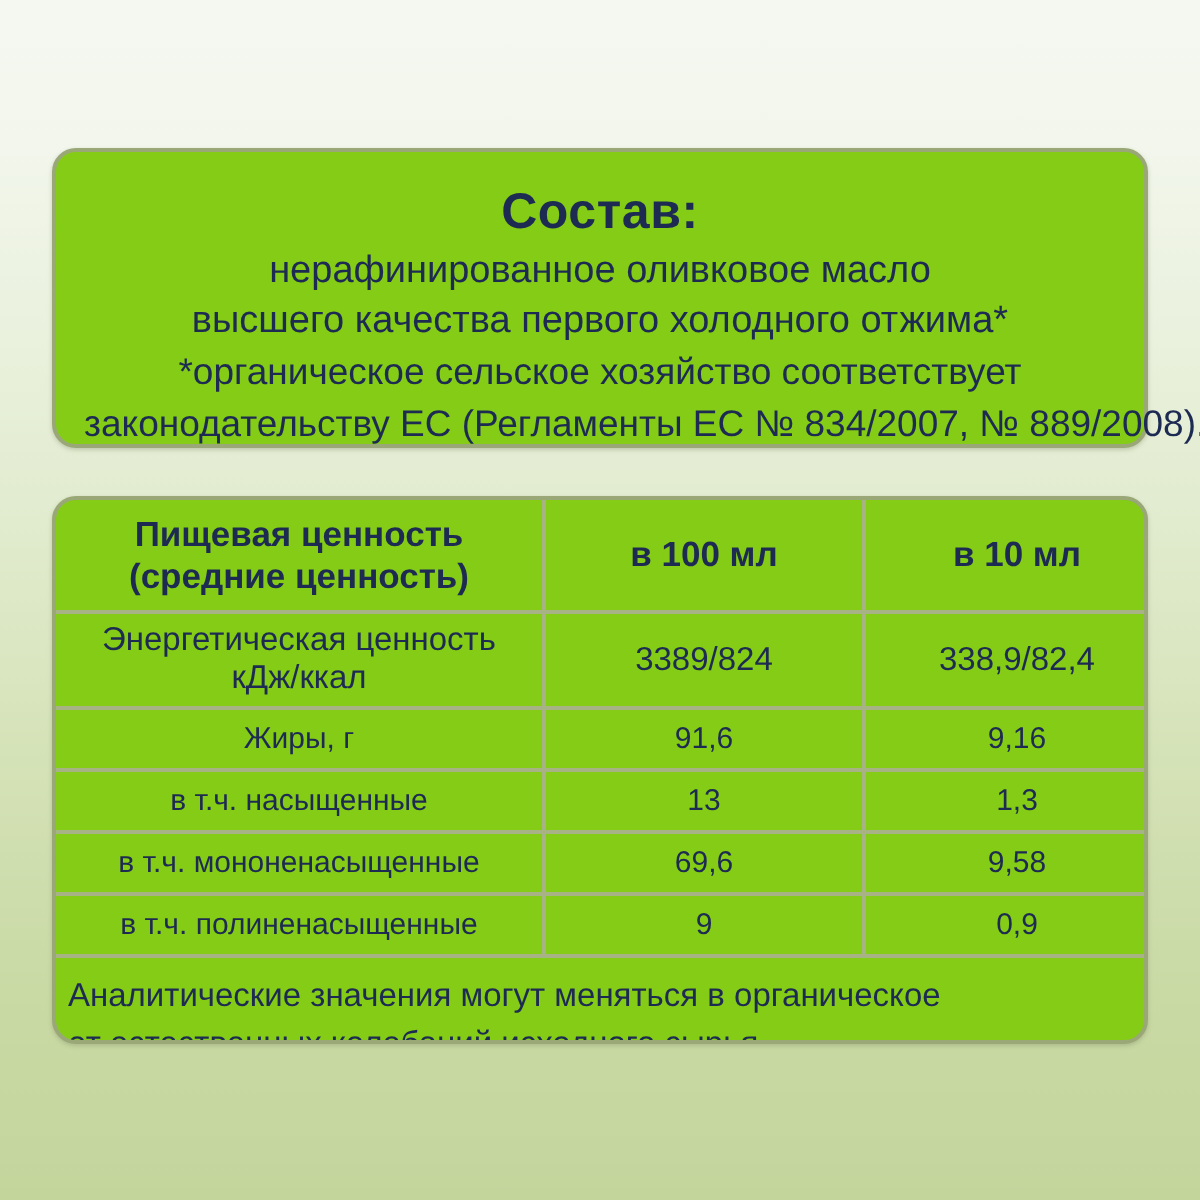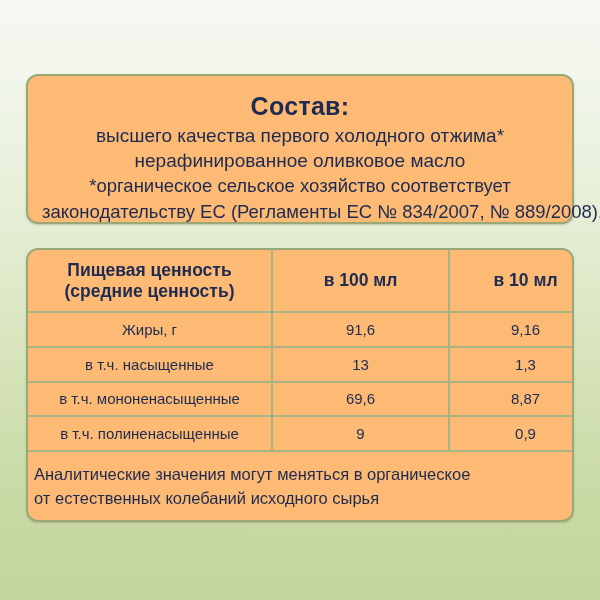--- a/index.html
+++ b/index.html
@@ -25,21 +25,21 @@
   .page {
     position: relative;
     width: 600px;
     height: 600px;
     box-sizing: border-box;
   }
 
   
   .card {
     position: absolute;
-    background: #fdba74;
+    background: #84cc16;
     border: 2px solid #9aa878;
     border-radius: 12px;
     box-sizing: border-box;
     box-shadow: 0 1px 2px rgba(120,130,95,0.35);
   }
 
   
   .composition-box {
     left: 26px;
     top: 74px;
@@ -109,21 +109,21 @@
 
   .tcell.last-col {
     border-right: none;
   }
 
   .trow.last-row .tcell {
     border-bottom: none;
   }
 
   .col-label { width: 244px; margin-top: 28px; }
-  .col-100   { width: 177px; }
+  .col-100   { width: 160px; }
   .col-10    { width: 152px; }
 
   .header-row .tcell {
     font-weight: bold;
     font-size: 17.5px;
     line-height: 21px;
     height: 56px;
   }
 
   .row-energy .tcell { height: 48px; font-size: 16.5px; }
@@ -142,59 +142,67 @@
   .nowrap { white-space: nowrap; }
 </style>
 </head>
 <body>
 
 <div class="page">
 
   <div class="card composition-box">
     <div class="composition-title">Состав:</div>
 
+    <div class="composition-line">нерафинированное оливковое масло</div>
+
     <div class="composition-line">высшего качества первого холодного отжима*</div>
-
-    <div class="composition-line">нерафинированное оливковое масло</div>
 
     <div class="composition-note">
       <div class="composition-line">*органическое сельское хозяйство соответствует</div>
       <div class="composition-line">законодательству ЕС (Регламенты ЕС № 834/2007, № 889/2008).</div>
     </div>
   </div>
 
   <div class="card nutrition-table">
     <div class="table-inner">
 
       <div class="trow header-row">
         <div class="tcell col-label">
           <span class="nowrap">Пищевая ценность</span><br>
           <span class="nowrap">(средние ценность)</span>
         </div>
         <div class="tcell col-100">в 100 мл</div>
         <div class="tcell col-10 last-col">в 10 мл</div>
       </div>
 
+      <div class="trow row-energy">
+        <div class="tcell col-label">
+          <span class="nowrap">Энергетическая ценность</span><br>
+          <span class="nowrap">кДж/ккал</span>
+        </div>
+        <div class="tcell col-100">3389/824</div>
+        <div class="tcell col-10 last-col">338,9/82,4</div>
+      </div>
 
       <div class="trow row-normal">
         <div class="tcell col-label">Жиры, г</div>
         <div class="tcell col-100">91,6</div>
         <div class="tcell col-10 last-col">9,16</div>
       </div>
 
       <div class="trow row-normal">
         <div class="tcell col-label">в т.ч. насыщенные</div>
         <div class="tcell col-100">13</div>
         <div class="tcell col-10 last-col">1,3</div>
       </div>
 
       <div class="trow row-normal">
         <div class="tcell col-label">в т.ч. мононенасыщенные</div>
         <div class="tcell col-100">69,6</div>
-        <div class="tcell col-10 last-col">8,87</div>
+        <div class="tcell col-10 last-col">9,58</div>
       </div>
 
       <div class="trow row-normal">
         <div class="tcell col-label">в т.ч. полиненасыщенные</div>
         <div class="tcell col-100">9</div>
         <div class="tcell col-10 last-col">0,9</div>
       </div>
 
       <div class="trow footer-row last-row">
         <div class="tcell" style="width:548px;">

